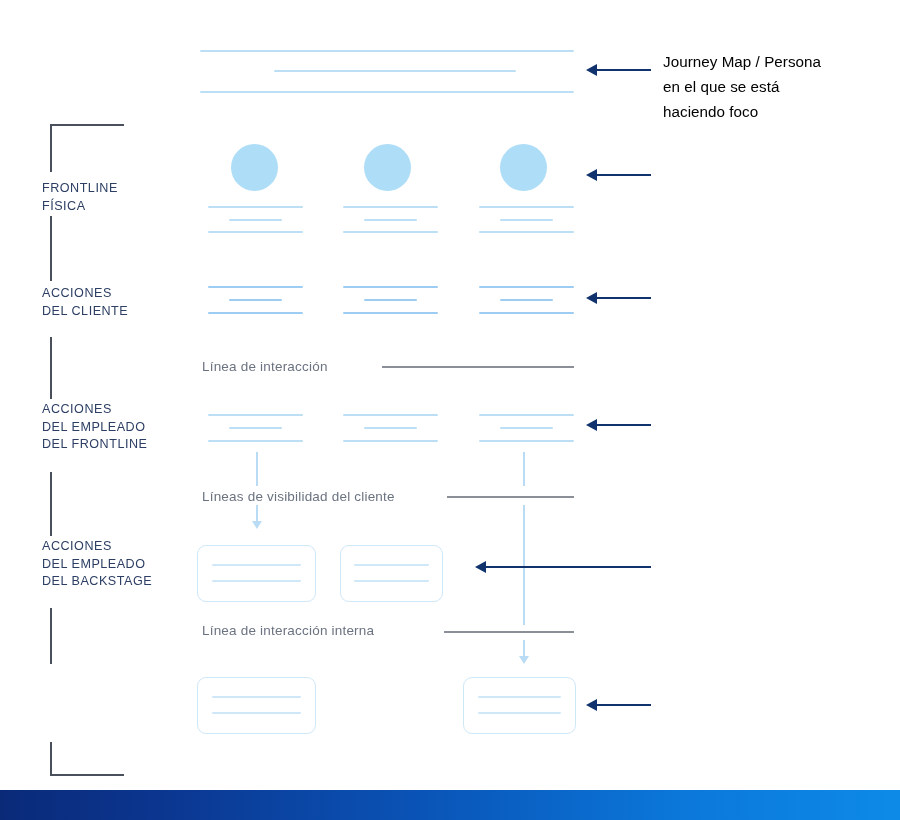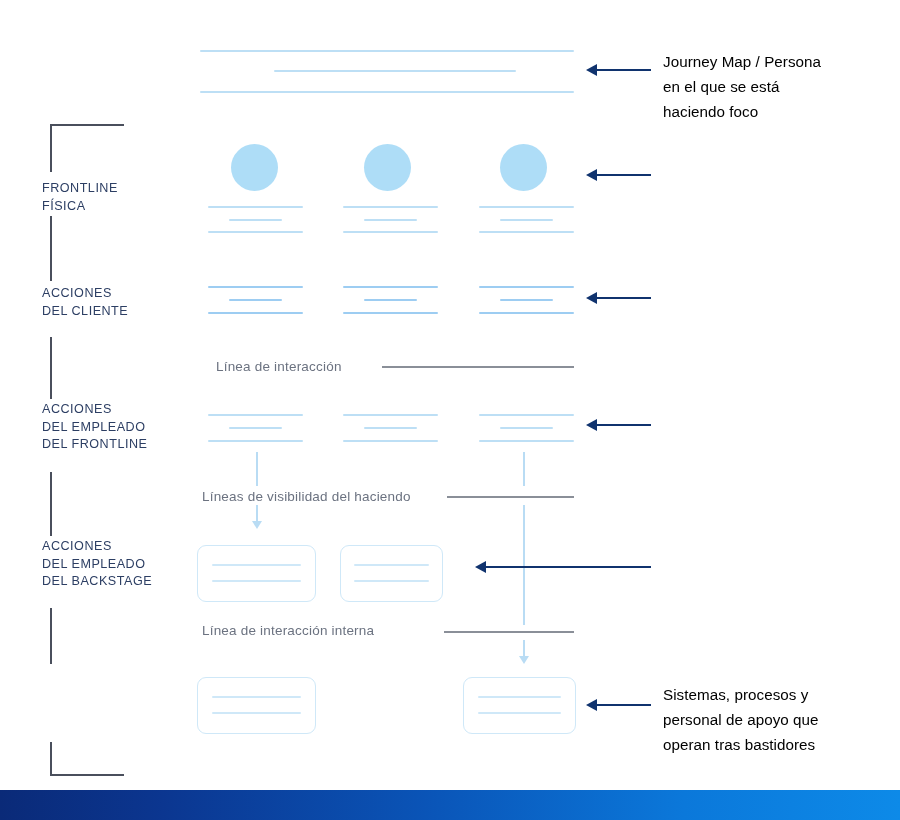--- a/index.html
+++ b/index.html
@@ -129,21 +129,21 @@
   <div class="pl b" style="left:208px;top:312px;width:95px;"></div>
 
   <div class="pl b" style="left:343px;top:286px;width:95px;"></div>
   <div class="pl b" style="left:364px;top:299px;width:53px;"></div>
   <div class="pl b" style="left:343px;top:312px;width:95px;"></div>
 
   <div class="pl b" style="left:479px;top:286px;width:95px;"></div>
   <div class="pl b" style="left:500px;top:299px;width:53px;"></div>
   <div class="pl b" style="left:479px;top:312px;width:95px;"></div>
 
-  <div class="div-label" style="left:216px;top:359px;">Línea de interacción</div>
+  <div class="div-label" style="left:202px;top:359px;">Línea de interacción</div>
   <div class="div-rule" style="left:382px;top:366px;width:192px;"></div>
 
   <div class="pl a" style="left:208px;top:414px;width:95px;"></div>
   <div class="pl a" style="left:229px;top:427px;width:53px;"></div>
   <div class="pl a" style="left:208px;top:440px;width:95px;"></div>
 
   <div class="pl a" style="left:343px;top:414px;width:95px;"></div>
   <div class="pl a" style="left:364px;top:427px;width:53px;"></div>
   <div class="pl a" style="left:343px;top:440px;width:95px;"></div>
 
@@ -153,21 +153,21 @@
 
   <div class="flow" style="left:256px;top:452px;height:34px;"></div>
   <div class="flow" style="left:256px;top:505px;height:17px;"></div>
   <div class="flow-head" style="left:251.5px;top:521px;"></div>
 
   <div class="flow" style="left:523px;top:452px;height:34px;"></div>
   <div class="flow" style="left:523px;top:505px;height:120px;"></div>
   <div class="flow" style="left:523px;top:640px;height:17px;"></div>
   <div class="flow-head" style="left:518.5px;top:656px;"></div>
 
-  <div class="div-label" style="left:202px;top:489px;">Líneas de visibilidad del haciendo</div>
+  <div class="div-label" style="left:202px;top:489px;">Líneas de visibilidad del cliente</div>
   <div class="div-rule" style="left:447px;top:496px;width:127px;"></div>
 
   <div class="card" style="left:197px;top:545px;width:117px;height:55px;">
     <div class="ln" style="left:14px;top:18px;width:89px;"></div>
     <div class="ln" style="left:14px;top:34px;width:89px;"></div>
   </div>
   <div class="card" style="left:340px;top:545px;width:101px;height:55px;">
     <div class="ln" style="left:13px;top:18px;width:75px;"></div>
     <div class="ln" style="left:13px;top:34px;width:75px;"></div>
   </div>
@@ -197,19 +197,16 @@
   <div class="ann-line" style="left:596px;top:297px;width:55px;"></div>
 
   <div class="ann-head" style="left:586px;top:419px;"></div>
   <div class="ann-line" style="left:596px;top:424px;width:55px;"></div>
 
   <div class="ann-head" style="left:475px;top:561px;"></div>
   <div class="ann-line" style="left:485px;top:566px;width:166px;"></div>
 
   <div class="ann-head" style="left:586px;top:699px;"></div>
   <div class="ann-line" style="left:596px;top:704px;width:55px;"></div>
-  <div class="ann-text" style="top:674px;">Sistemas, procesos y
-personal de apoyo que
-operan tras bastidores</div>
 
   <div class="footbar"></div>
 
 </div>
 
 </body></html>

